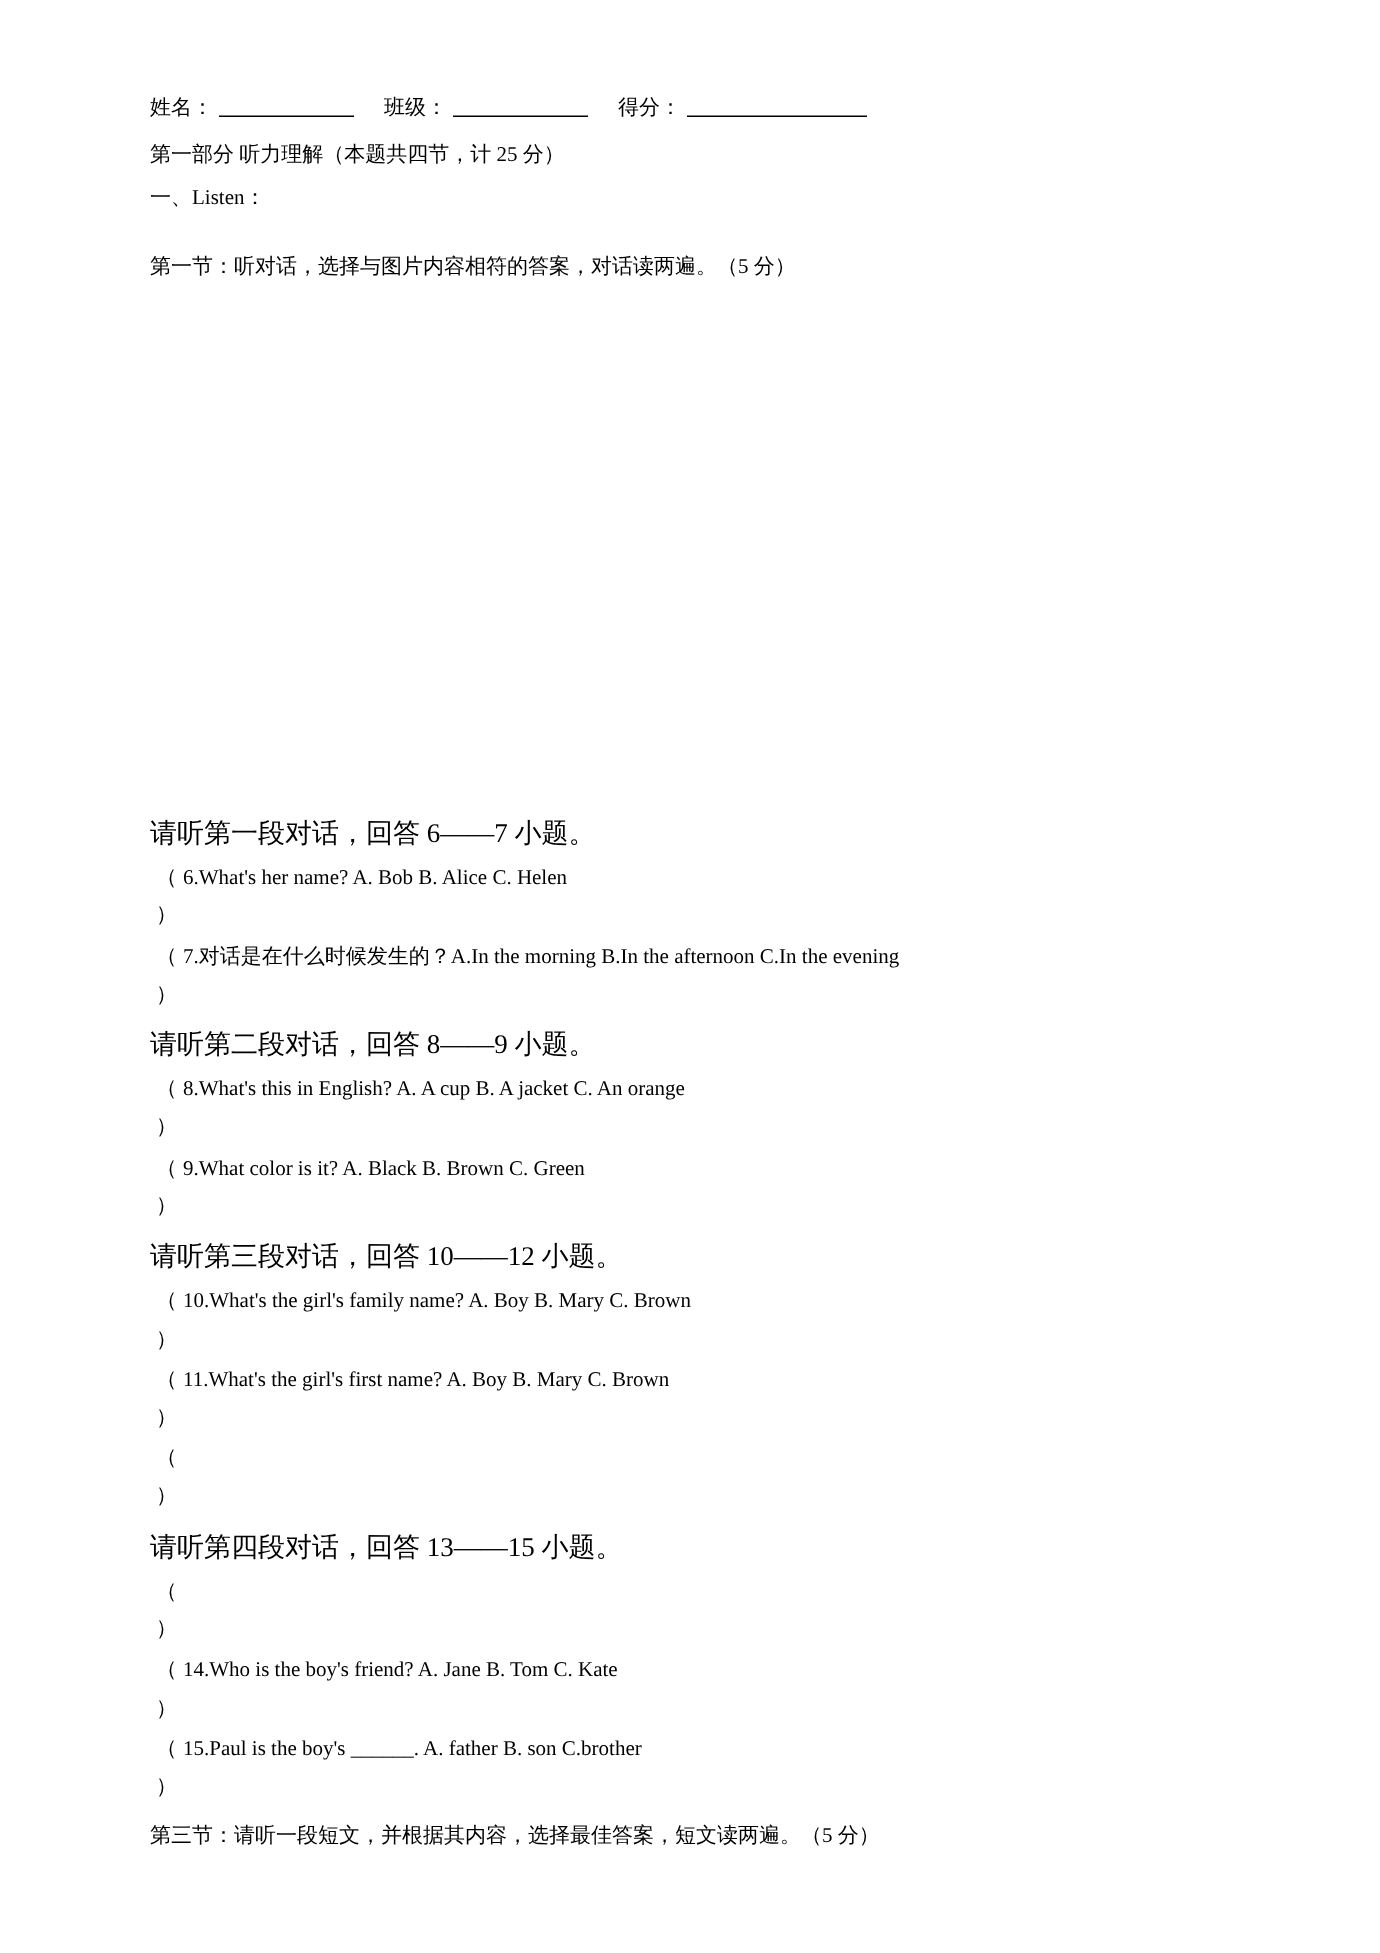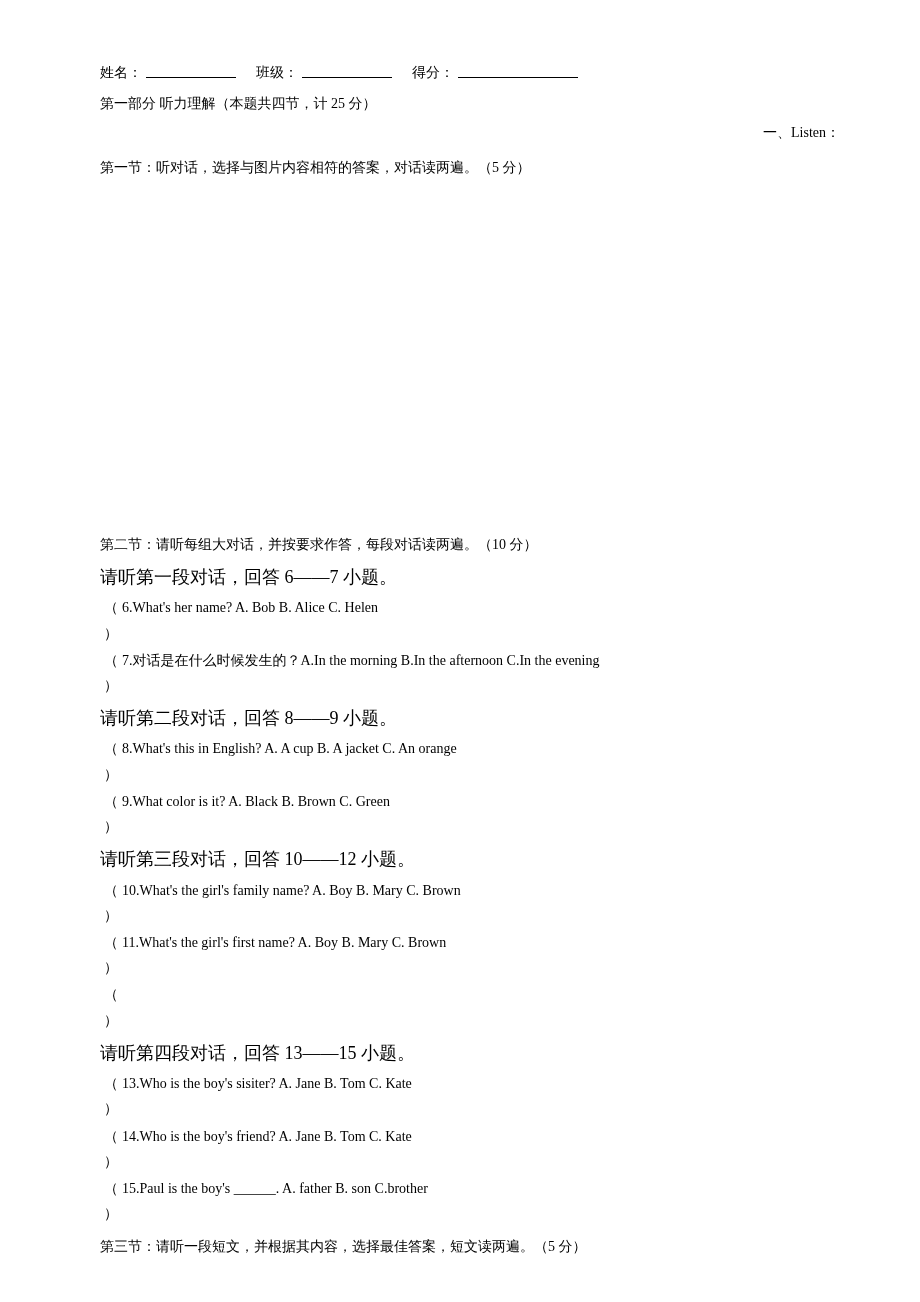--- a/index.html
+++ b/index.html
@@ -50,22 +50,21 @@
       height: 18px;
     }
 
     .section-header {
       font-size: 14px;
       margin-bottom: 4px;
     }
 
     .subsection-header {
       font-size: 14px;
-      margin-bottom: 9px;
-      text-align: right;
+      margin-bottom: 20px;
     }
 
     .instruction {
       font-size: 14px;
       margin-bottom: 4px;
     }
 
     .blank-area {
       height: 340px;
     }
@@ -124,21 +123,20 @@
       <span class="underline-field-long"></span>
     </div>
   </div>
 
   <div class="section-header">第一部分     听力理解（本题共四节，计 25 分）</div>
   <div class="subsection-header">一、Listen：</div>
   <div class="instruction">第一节：听对话，选择与图片内容相符的答案，对话读两遍。（5 分）</div>
 
   <div class="blank-area"></div>
 
-  <div class="section2-header">第二节：请听每组大对话，并按要求作答，每段对话读两遍。（10 分）</div>
 
   <div class="dialog-group">
     <div class="sub-instruction">请听第一段对话，回答 6——7 小题。</div>
     <div class="question-row">
       <span class="paren">（    ）</span>
       <span class="question-text">6.What's her name?   A. Bob    B. Alice    C. Helen</span>
     </div>
     <div class="question-row">
       <span class="paren">（    ）</span>
       <span class="question-text">7.对话是在什么时候发生的？A.In the morning    B.In the afternoon    C.In the evening</span>
@@ -169,21 +167,20 @@
     </div>
     <div class="question-row">
       <span class="paren">（    ）</span>
     </div>
   </div>
 
   <div class="dialog-group">
     <div class="sub-instruction">请听第四段对话，回答 13——15 小题。</div>
     <div class="question-row">
       <span class="paren">（    ）</span>
-      <span class="question-text">13.Who is the boy's sisiter?    A. Jane    B. Tom    C. Kate</span>
     </div>
     <div class="question-row">
       <span class="paren">（    ）</span>
       <span class="question-text">14.Who is the boy's friend?     A. Jane    B. Tom    C. Kate</span>
     </div>
     <div class="question-row">
       <span class="paren">（    ）</span>
       <span class="question-text">15.Paul is the boy's ______.    A. father    B. son    C.brother</span>
     </div>
   </div>

